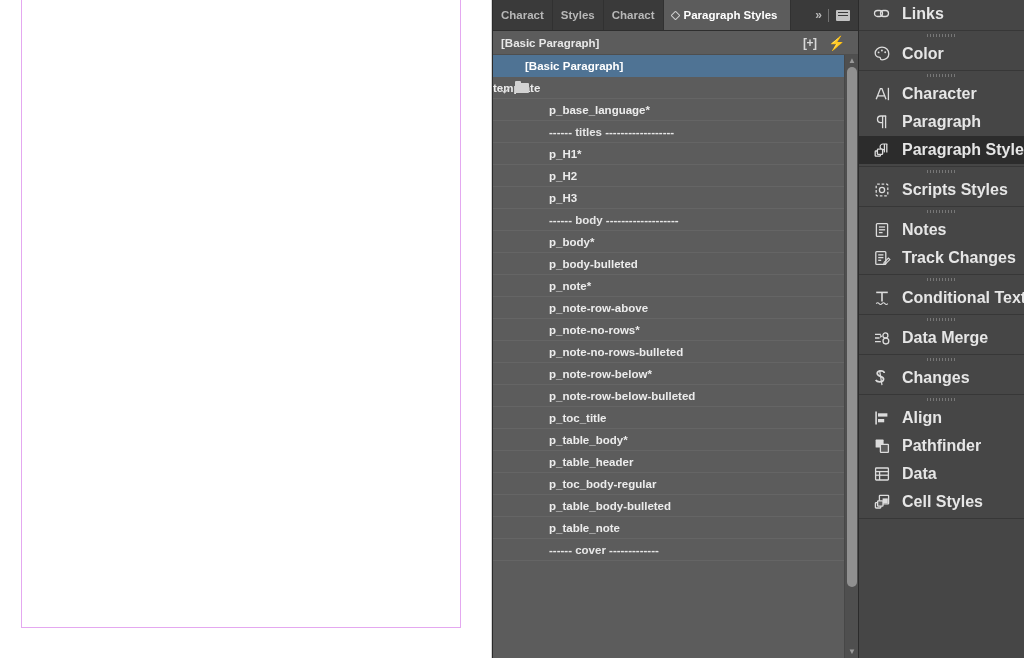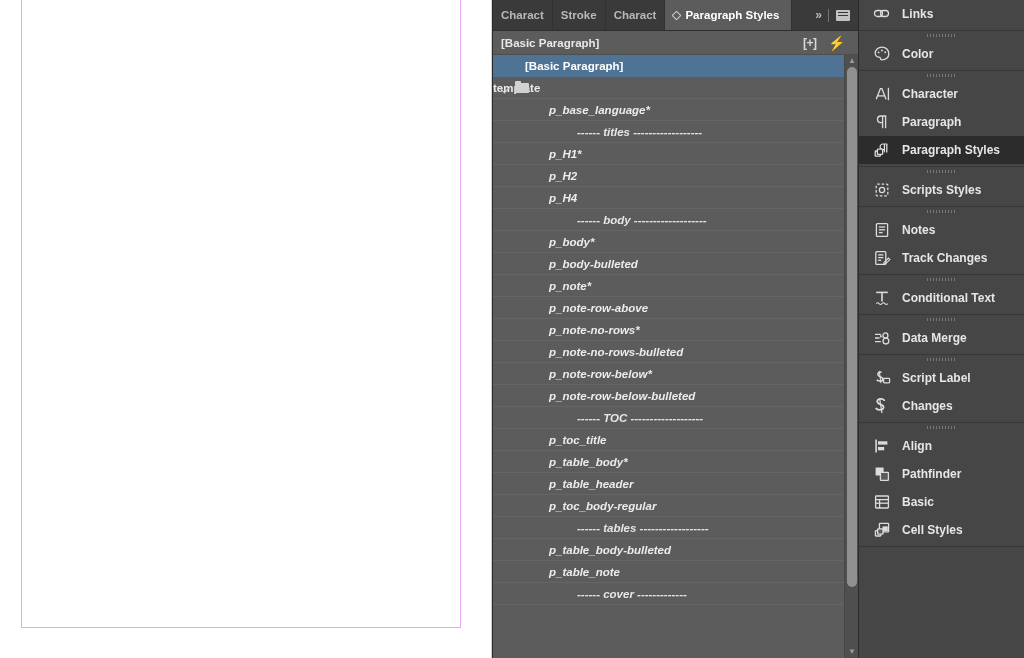--- a/index.html
+++ b/index.html
@@ -141,24 +141,24 @@
     font-size:11.5px;
     font-weight:bold;
     white-space:nowrap;
   }
   .style-row.selected {
     background:#4f7394;
     border-bottom:1px solid #4f7394;
     color:#ffffff;
   }
   .style-row .lbl { display:block; }
-  .style-row.indent1 .lbl { padding-left:56px;font-style:italic; }
+  .style-row.indent1 .lbl { padding-left:56px; }
   .style-row.indent0 .lbl { padding-left:32px; }
   .style-row.group .lbl { padding-left:0; }
-  .style-row.sep .lbl { padding-left:56px; color:#e6e6e6; letter-spacing:0px;margin-left:28px; }
+  .style-row.sep .lbl { padding-left:56px; color:#e6e6e6; letter-spacing:0px; }
 
   .disclosure {
     position:absolute; left:7px; top:6px;
     width:10px; height:10px;
   }
   .disclosure:before{
     content:"";
     position:absolute; left:1px; top:2px;
     width:6px; height:6px;
     border-right:1.6px solid #d6d6d6;
@@ -211,21 +211,21 @@
   }
   .dock-grip i {
     display:block; width:30px; height:3px;
     background-image:repeating-linear-gradient(90deg,#777 0 1.5px,transparent 1.5px 3px);
   }
   .dock-item {
     height:28px;
     display:flex; align-items:center;
     padding-left:12px;
     color:#e6e6e6;
-    font-size:12px;
+    font-size:16px;
     font-weight:bold;
     white-space:nowrap;
   }
   .dock-item.active { background:#2c2c2c; }
   .dock-ico {
     width:22px; height:20px;
     margin-right:9px;
     flex:0 0 22px;
     display:flex; align-items:center; justify-content:center;
     color:#dcdcdc;
@@ -243,21 +243,21 @@
     <div class="canvas-rightedge"></div>
   </div>
 
   <div class="panel">
 
     <div class="panel-tabbar">
       <div class="tab">
         <span>Charact</span>
       </div>
       <div class="tab">
-        <span>Stroke</span>
+        <span>Styles</span>
       </div>
       <div class="tab">
         <span>Charact</span>
       </div>
       <div class="tab active">
         <span class="tab-grip"></span>
         <span>Paragraph Styles</span>
       </div>
       <div class="tabbar-right">
         <span class="chev-dbl">»</span>
@@ -289,21 +289,21 @@
         <div class="style-row sep indent1">
           <span class="lbl">------ titles ------------------</span>
         </div>
         <div class="style-row indent1">
           <span class="lbl">p_H1*</span>
         </div>
         <div class="style-row indent1">
           <span class="lbl">p_H2</span>
         </div>
         <div class="style-row indent1">
-          <span class="lbl">p_H4</span>
+          <span class="lbl">p_H3</span>
         </div>
         <div class="style-row sep indent1">
           <span class="lbl">------ body -------------------</span>
         </div>
         <div class="style-row indent1">
           <span class="lbl">p_body*</span>
         </div>
         <div class="style-row indent1">
           <span class="lbl">p_body-bulleted</span>
         </div>
@@ -318,37 +318,31 @@
         </div>
         <div class="style-row indent1">
           <span class="lbl">p_note-no-rows-bulleted</span>
         </div>
         <div class="style-row indent1">
           <span class="lbl">p_note-row-below*</span>
         </div>
         <div class="style-row indent1">
           <span class="lbl">p_note-row-below-bulleted</span>
         </div>
-        <div class="style-row sep indent1">
-          <span class="lbl">------ TOC -------------------</span>
-        </div>
         <div class="style-row indent1">
           <span class="lbl">p_toc_title</span>
         </div>
         <div class="style-row indent1">
           <span class="lbl">p_table_body*</span>
         </div>
         <div class="style-row indent1">
           <span class="lbl">p_table_header</span>
         </div>
         <div class="style-row indent1">
           <span class="lbl">p_toc_body-regular</span>
-        </div>
-        <div class="style-row sep indent1">
-          <span class="lbl">------ tables ------------------</span>
         </div>
         <div class="style-row indent1">
           <span class="lbl">p_table_body-bulleted</span>
         </div>
         <div class="style-row indent1">
           <span class="lbl">p_table_note</span>
         </div>
         <div class="style-row sep indent1">
           <span class="lbl">------ cover -------------</span>
         </div>
@@ -499,30 +493,20 @@
           <span>Data Merge</span>
         </div>
       </div>
       <div class="dock-group">
         <div class="dock-grip">
           <i></i>
         </div>
         <div class="dock-item">
           <span class="dock-ico">
             <svg width="18" height="18" viewBox="0 0 18 18" fill="none" stroke="#dcdcdc" stroke-width="1.3">
-              <path d="M8.6 3.1c-2.3 0-3.8 1-3.8 2.5 0 2.7 5.2 2.1 5.2 4.4 0 1.2-1.2 2.1-3 2.1-1.6 0-2.7-.6-3.2-1.3" stroke-width="1.5"></path>
-              <line x1="6.2" y1="1.9" x2="8" y2="14.2" stroke-width="1.1"></line>
-              <rect x="10.6" y="9.4" width="6" height="4.4" rx=".7"></rect>
-            </svg>
-          </span>
-          <span>Script Label</span>
-        </div>
-        <div class="dock-item">
-          <span class="dock-ico">
-            <svg width="18" height="18" viewBox="0 0 18 18" fill="none" stroke="#dcdcdc" stroke-width="1.3">
               <path d="M11.3 4.1c0-1.4-1.5-2.3-3.4-2.3-2.2 0-3.7 1.1-3.7 2.7 0 3.2 6.4 2.6 6.4 5.5 0 1.6-1.6 2.8-3.9 2.8-2 0-3.4-.8-4-1.8" stroke-width="1.7"></path>
               <line x1="6.6" y1="1.3" x2="9" y2="16.1" stroke-width="1.2"></line>
             </svg>
           </span>
           <span>Changes</span>
         </div>
       </div>
       <div class="dock-group">
         <div class="dock-grip">
           <i></i>
@@ -548,21 +532,21 @@
         </div>
         <div class="dock-item">
           <span class="dock-ico">
             <svg width="18" height="18" viewBox="0 0 18 18" fill="none" stroke="#dcdcdc" stroke-width="1.3">
               <rect x="2.6" y="3" width="12.8" height="12" rx=".7"></rect>
               <line x1="2.6" y1="6.6" x2="15.4" y2="6.6"></line>
               <line x1="2.6" y1="10.2" x2="15.4" y2="10.2"></line>
               <line x1="6.6" y1="6.6" x2="6.6" y2="15"></line>
             </svg>
           </span>
-          <span>Basic</span>
+          <span>Data</span>
         </div>
         <div class="dock-item">
           <span class="dock-ico">
             <svg width="18" height="18" viewBox="0 0 18 18" fill="none" stroke="#dcdcdc" stroke-width="1.3">
               <rect x="6.4" y="2.4" width="9.2" height="8.4" rx=".6"></rect>
               <rect x="9.6" y="5.4" width="5.2" height="4.6" fill="#dcdcdc" stroke="none"></rect>
               <rect x="2.4" y="9.6" width="5.4" height="5.4" rx=".7"></rect>
               <rect x="4.6" y="7.8" width="5.4" height="5.4" rx=".7" fill="#5c5c5c"></rect>
             </svg>
           </span>

